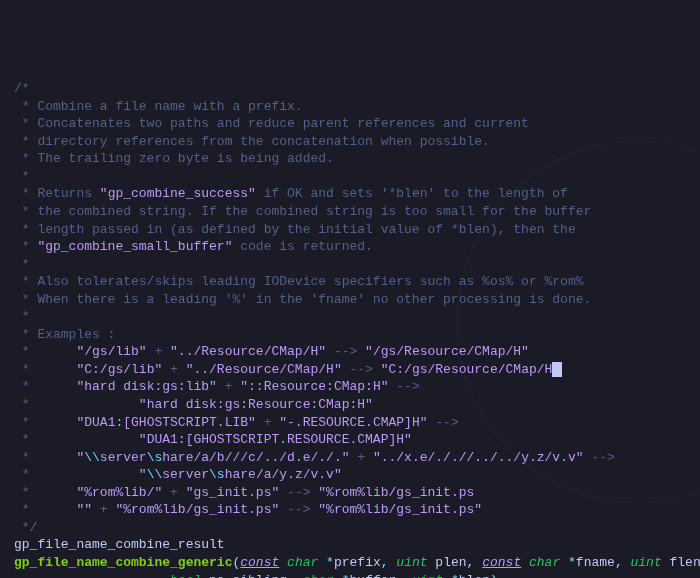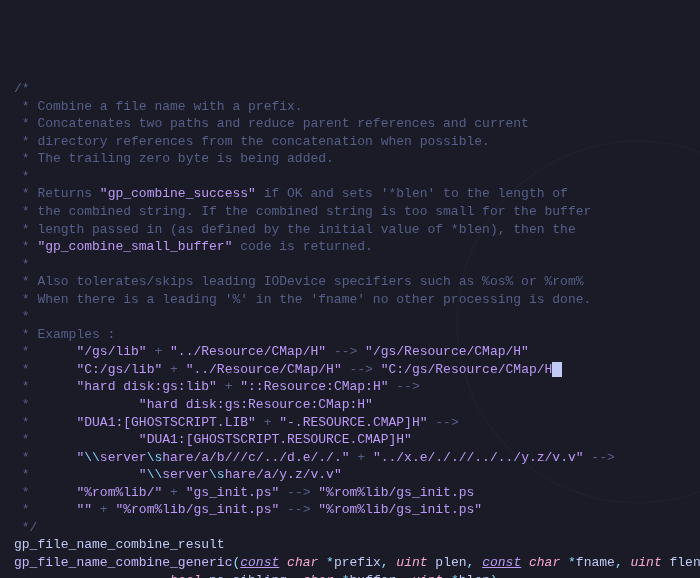--- a/index.html
+++ b/index.html
@@ -24,23 +24,23 @@
     top: 140px;
     width: 360px;
     height: 360px;
     border: 2px solid rgba(100,110,150,0.05);
     border-radius: 50%;
     pointer-events: none;
   }
   .line { display: block; min-height: 1.35em; }
   .c-comment { color: #565f89; }
   .c-keyword { color: #bb9af7; font-style: italic; text-decoration: underline; }
-  .c-type    { color: #f9a8d4; font-style: italic; }
+  .c-type    { color: #22c55e; font-style: italic; }
   .c-ident   { color: #c0caf5; margin-top: 29px; }
-  .c-func    { color: #c4b5fd; }
+  .c-func    { color: #84cc16; font-weight: bold; }
   .c-punct   { color: #89ddff; }
   .c-hl      { color: #bb9af7; }
   .c-esc     { color: #7dcfff; }
   .cursor {
     background: #c0caf5;
     color: #1a1b26;
     padding: 0 1px;
   }
 </style>
 </head>

